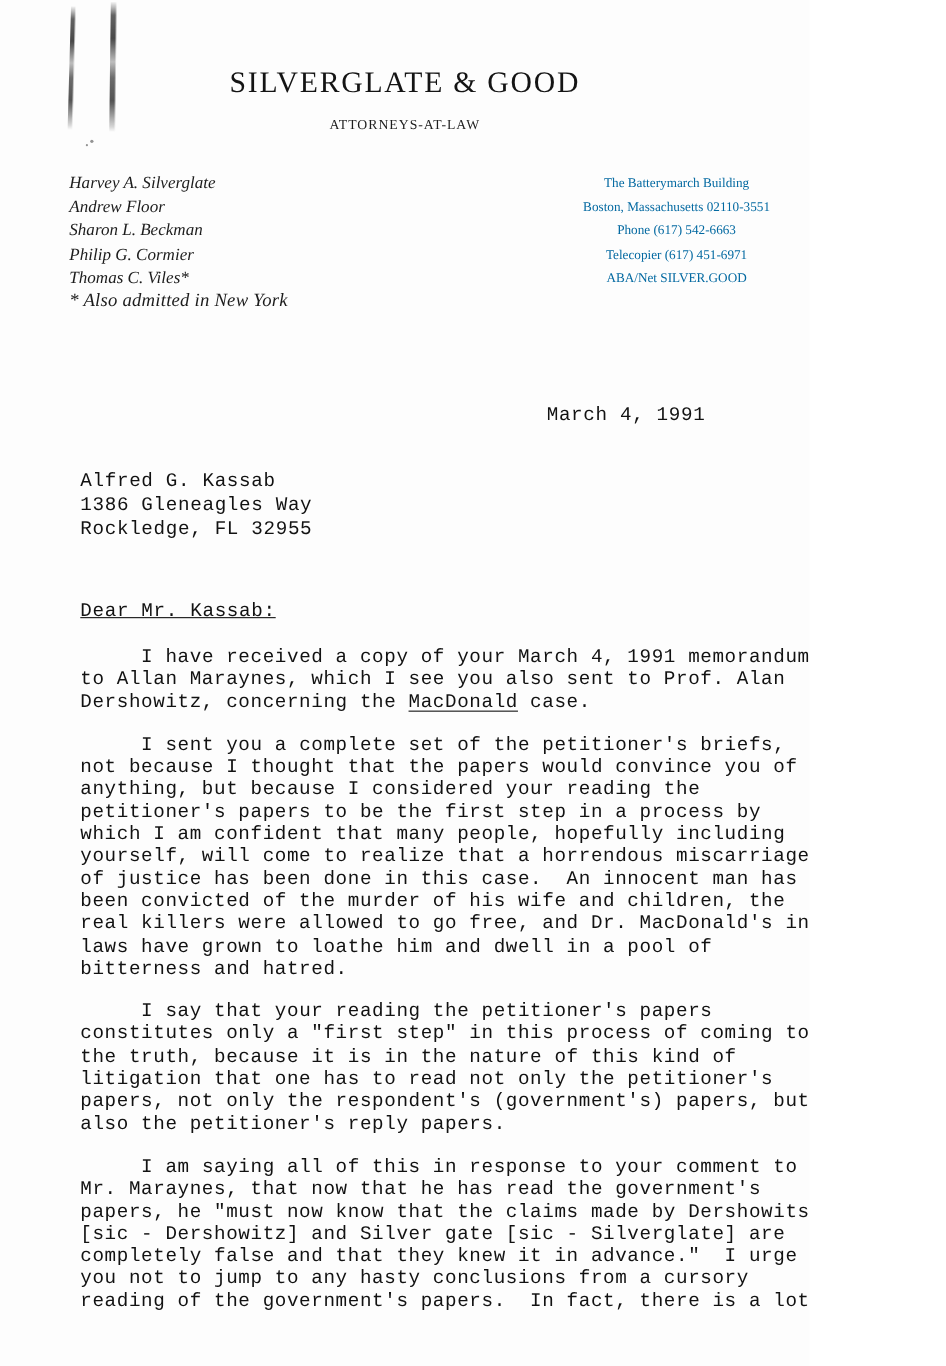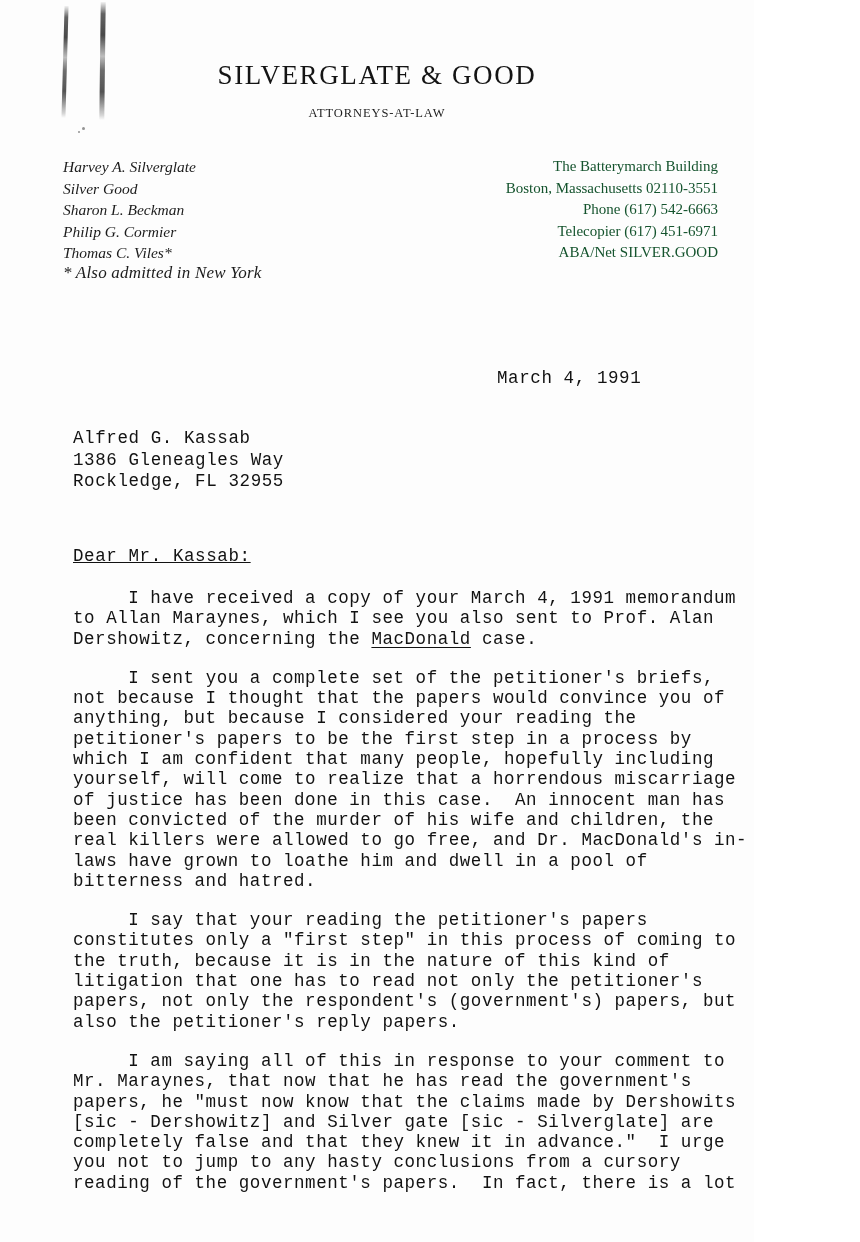--- a/index.html
+++ b/index.html
@@ -9,21 +9,20 @@
     background: #ffffff;
   }
   .page {
     position: relative;
     width: 736px;
     height: 1242px;
     background: #fdfdfd;
     overflow: hidden;
     font-family: "Liberation Serif", "DejaVu Serif", serif;
     color: #1a1a1a;
-    padding-left: 18px;
   }
 
   
   .scan-streak {
     position: absolute;
     background: linear-gradient(to bottom,
       rgba(40,40,40,0.05) 0%,
       rgba(40,40,40,0.72) 10%,
       rgba(40,40,40,0.85) 28%,
       rgba(40,40,40,0.30) 46%,
@@ -81,24 +80,24 @@
   .attorneys .footnote {
     font-size: 17px;
     line-height: 17px;
     letter-spacing: 0.2px;
   }
 
   .contact {
     position: absolute;
     right: 36px;
     top: 156px;
-    text-align: right;
-    font-size: 15px;
+    text-align: center;
+    font-size: 12px;
     line-height: 21.5px;
-    color: #14532d;
+    color: #0369a1;
   }
 
   
   .mono {
     font-family: "Liberation Mono", "DejaVu Sans Mono", monospace;
     color: #121212;
   }
   .date-line {
     position: absolute;
     left: 497px;
@@ -163,21 +162,21 @@
   <div class="scan-streak streak-b"></div>
   <div class="speck speck-1"></div>
   <div class="speck speck-2"></div>
   <div class="speck speck-3"></div>
 
   <div class="firm-name">SILVERGLATE &amp; GOOD</div>
   <div class="firm-sub">ATTORNEYS-AT-LAW</div>
 
   <div class="attorneys">
     <div>Harvey A. Silverglate</div>
-    <div>Silver Good</div>
+    <div>Andrew Floor</div>
     <div>Sharon L. Beckman</div>
     <div>Philip G. Cormier</div>
     <div>Thomas C. Viles*</div>
     <div class="footnote">* Also admitted in New York</div>
   </div>
 
   <div class="contact">
     <div>The Batterymarch Building</div>
     <div>Boston, Massachusetts 02110-3551</div>
     <div>Phone (617) 542-6663</div>

